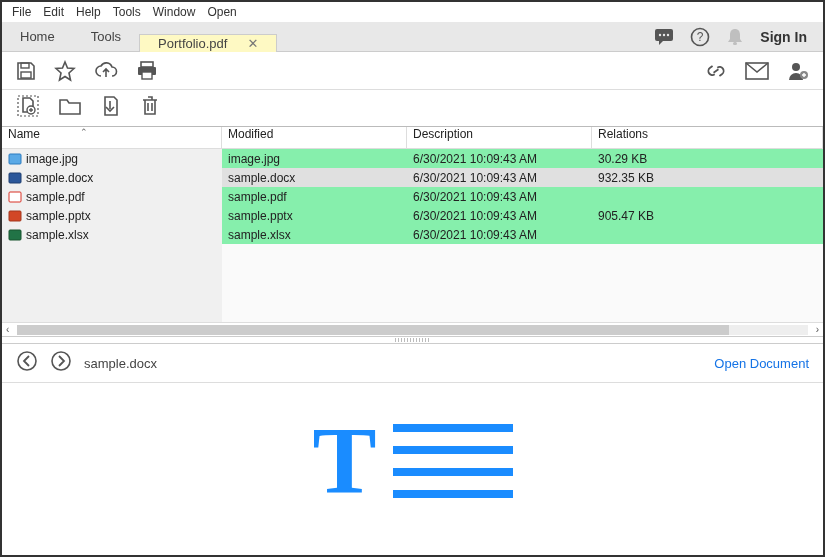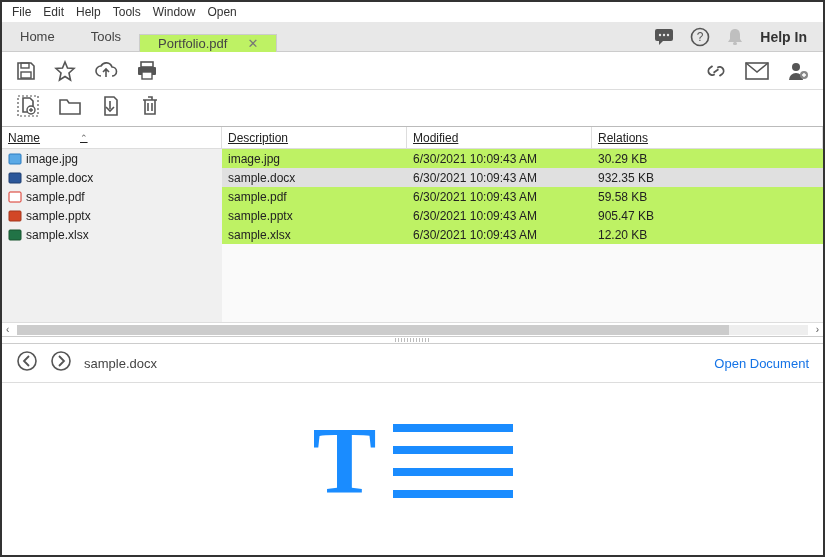--- a/index.html
+++ b/index.html
@@ -1,44 +1,44 @@
 <!DOCTYPE html>
 <html><head>
 <meta charset="utf-8">
 <style>
 * { margin: 0; padding: 0; box-sizing: border-box; font-family: "Segoe UI", Arial, sans-serif; }
 body { width: 825px; height: 557px; border: 2px solid #333; background: #fff; overflow: hidden; display: flex; flex-direction: column; }
 .menubar { display: flex; gap: 12px; padding: 3px 10px; font-size: 12px; color: #333; }
 .menubar span { cursor: default; }
 .tabbar { display: flex; align-items: stretch; background: #e8e8e8; border-bottom: 1px solid #ccc; height: 30px; }
 .tab { display: flex; align-items: center; padding: 0 18px; font-size: 13px; color: #444; }
-.tab.active { background: #bef264; border-top: 1px solid #ccc; border-left: 1px solid #ccc; border-right: 1px solid #ccc; margin-bottom: -1px; margin-top: 12px; }
+.tab.active { background: #fef9c3; border-top: 1px solid #ccc; border-left: 1px solid #ccc; border-right: 1px solid #ccc; margin-bottom: -1px; margin-top: 12px; }
 .tab .close { margin-left: 20px; color: #777; font-size: 13px; }
 .tab-spacer { flex: 1; }
 .tab-right { display: flex; align-items: center; gap: 16px; padding-right: 16px; }
 .tab-right svg, .toolbar svg { display: block; }
 .signin { font-size: 14px; font-weight: 600; color: #333; }
 .toolbar { display: flex; align-items: center; gap: 18px; padding: 6px 14px; border-bottom: 1px solid #ddd; height: 38px; }
 .toolbar .spacer { flex: 1; }
 .subtoolbar { display: flex; align-items: center; gap: 18px; padding: 6px 14px; height: 36px; }
 .grid-wrap { border-top: 1px solid #bbb; flex: 0 0 auto; }
 .header-row, .data-row { display: flex; font-size: 12px; align-items: center; }
 .header-row { background: #fff; border-bottom: 1px solid #ddd; height: 22px; font-weight: 400; color: #222; }
-.header-row .cell { border-right: 1px solid #ddd; padding: 0 6px; display: flex; align-items: center; height: 100%; text-decoration: underline; }
+.header-row .cell { border-right: 1px solid #ddd; padding: 0 6px; display: flex; align-items: flex-start; height: 100%; }
 .data-row { height: 19px; color: #222; }
 .data-row .cell { padding: 0 6px; display: flex; align-items: center; height: 100%; }
 .data-row.selected { background: #e0e0e0; }
 .col-name { width: 220px; }
 .col-desc { width: 185px; }
 .col-mod { width: 185px; }
 .col-size { width: 165px; }
 .col-rel { flex: 1; }
 .sort-ind { margin-left: 40px; font-size: 9px; color: #666; }
 .file-icon { width: 14px; height: 12px; margin-right: 4px; display: inline-flex; align-items: center; justify-content: center; flex-shrink: 0; }
-.grid-body { background: #bef264; }
+.grid-body { background: #86efac; }
 .grid-body .col-name { background: #f0f0f0; }
 .grid-filler { height: 78px; background: #fafafa; display:flex; }
 .grid-filler .col-name { background: #f0f0f0; }
 .hscroll { display: flex; align-items: center; height: 14px; border-top: 1px solid #ddd; font-size: 10px; color: #555; }
 .hscroll .track { flex: 1; height: 10px; margin: 0 4px; background: #eee; position: relative; }
 .hscroll .thumb { position: absolute; left: 0; top: 0; height: 100%; width: 90%; background: #ccc; }
 .splitter { height: 8px; border-top: 1px solid #ccc; border-bottom: 1px solid #ccc; display: flex; justify-content: center; align-items: center; }
 .splitter .grip { width: 36px; height: 4px; background: repeating-linear-gradient(90deg,#bbb,#bbb 1px,transparent 1px,transparent 3px); }
 .previewbar { display: flex; align-items: center; padding: 6px 14px; height: 38px; gap: 12px; }
 .previewbar .title { font-size: 13px; color: #444; }
@@ -90,21 +90,21 @@
           <circle cx="10" cy="10" r="8.5" fill="none" stroke="#555" stroke-width="1.6"></circle>
           <text x="10" y="14" text-anchor="middle" font-size="12" fill="#555" font-family="Arial">?</text>
         </svg>
     </span>
     <span class="icon-btn">
       <svg width="18" height="20" viewBox="0 0 18 20">
           <path d="M9 2 C12 2 14 4 14 8 L14 12 L16 15 L2 15 L4 12 L4 8 C4 4 6 2 9 2 Z" fill="#bfbfbf"></path>
           <rect x="7" y="15" width="4" height="3" rx="1.5" fill="#bfbfbf"></rect>
         </svg>
     </span>
-    <span class="signin">Help In</span>
+    <span class="signin">Sign In</span>
   </div>
 </div>
 
 <div class="toolbar">
   <span class="icon-btn">
     <svg width="20" height="20" viewBox="0 0 20 20">
         <path d="M2 2 H15 L18 5 V18 H2 Z" fill="none" stroke="#555" stroke-width="1.6"></path>
         <rect x="5" y="2" width="8" height="5" fill="none" stroke="#555" stroke-width="1.4"></rect>
         <rect x="5" y="11" width="10" height="6" fill="none" stroke="#555" stroke-width="1.4"></rect>
       </svg>
@@ -175,22 +175,22 @@
       </svg>
   </span>
 </div>
 
 <div class="grid-wrap">
   <div class="header-row">
     <div class="cell col-name">
         <span>Name</span>
         <span class="sort-ind">⌃</span>
       </div>
+    <div class="cell col-mod">Modified</div>
     <div class="cell col-desc">Description</div>
-    <div class="cell col-mod">Modified</div>
     <div class="cell col-rel">Relations</div>
   </div>
   <div class="grid-body" id="grid-body">
       <div class="data-row">
         <div class="cell col-name">
           <span class="file-icon">
             <svg width="14" height="12" viewBox="0 0 14 12">
               <rect x="1" y="1" width="12" height="10" rx="1" fill="#5aa9e6" stroke="#2d7cc0" stroke-width="1"></rect>
             </svg>
           </span>
@@ -219,21 +219,20 @@
         <div class="cell col-name">
           <span class="file-icon">
             <svg width="14" height="12" viewBox="0 0 14 12">
               <rect x="1" y="1" width="12" height="10" rx="1" fill="#ffffff" stroke="#d93025" stroke-width="1"></rect>
             </svg>
           </span>
           <span>sample.pdf</span>
         </div>
         <div class="cell col-desc">sample.pdf</div>
         <div class="cell col-mod">6/30/2021 10:09:43 AM</div>
-        <div class="cell col-size">59.58 KB</div>
         <div class="cell col-rel"></div>
       </div>
       <div class="data-row">
         <div class="cell col-name">
           <span class="file-icon">
             <svg width="14" height="12" viewBox="0 0 14 12">
               <rect x="1" y="1" width="12" height="10" rx="1" fill="#d24726" stroke="#a3371d" stroke-width="1"></rect>
             </svg>
           </span>
           <span>sample.pptx</span>
@@ -247,21 +246,20 @@
         <div class="cell col-name">
           <span class="file-icon">
             <svg width="14" height="12" viewBox="0 0 14 12">
               <rect x="1" y="1" width="12" height="10" rx="1" fill="#217346" stroke="#18552f" stroke-width="1"></rect>
             </svg>
           </span>
           <span>sample.xlsx</span>
         </div>
         <div class="cell col-desc">sample.xlsx</div>
         <div class="cell col-mod">6/30/2021 10:09:43 AM</div>
-        <div class="cell col-size">12.20 KB</div>
         <div class="cell col-rel"></div>
       </div>
     </div>
   <div class="grid-filler">
       <div class="col-name"></div>
     </div>
   <div class="hscroll">
     <span style="padding:0 4px">‹</span>
     <div class="track">
         <div class="thumb"></div>

